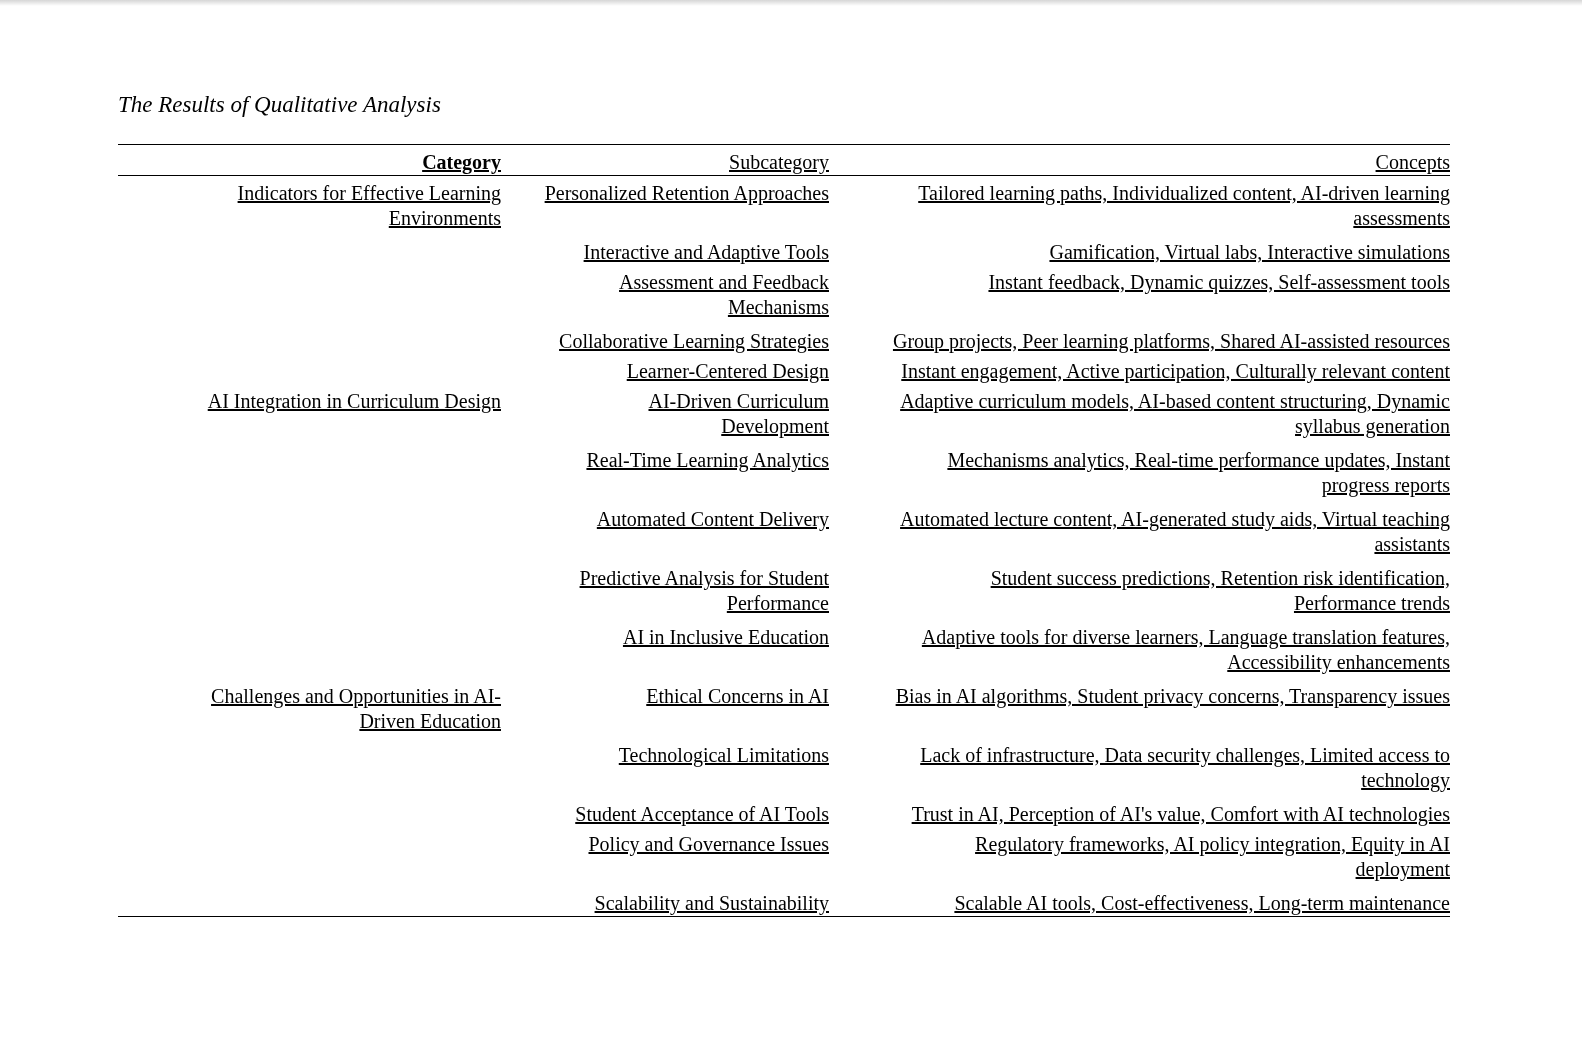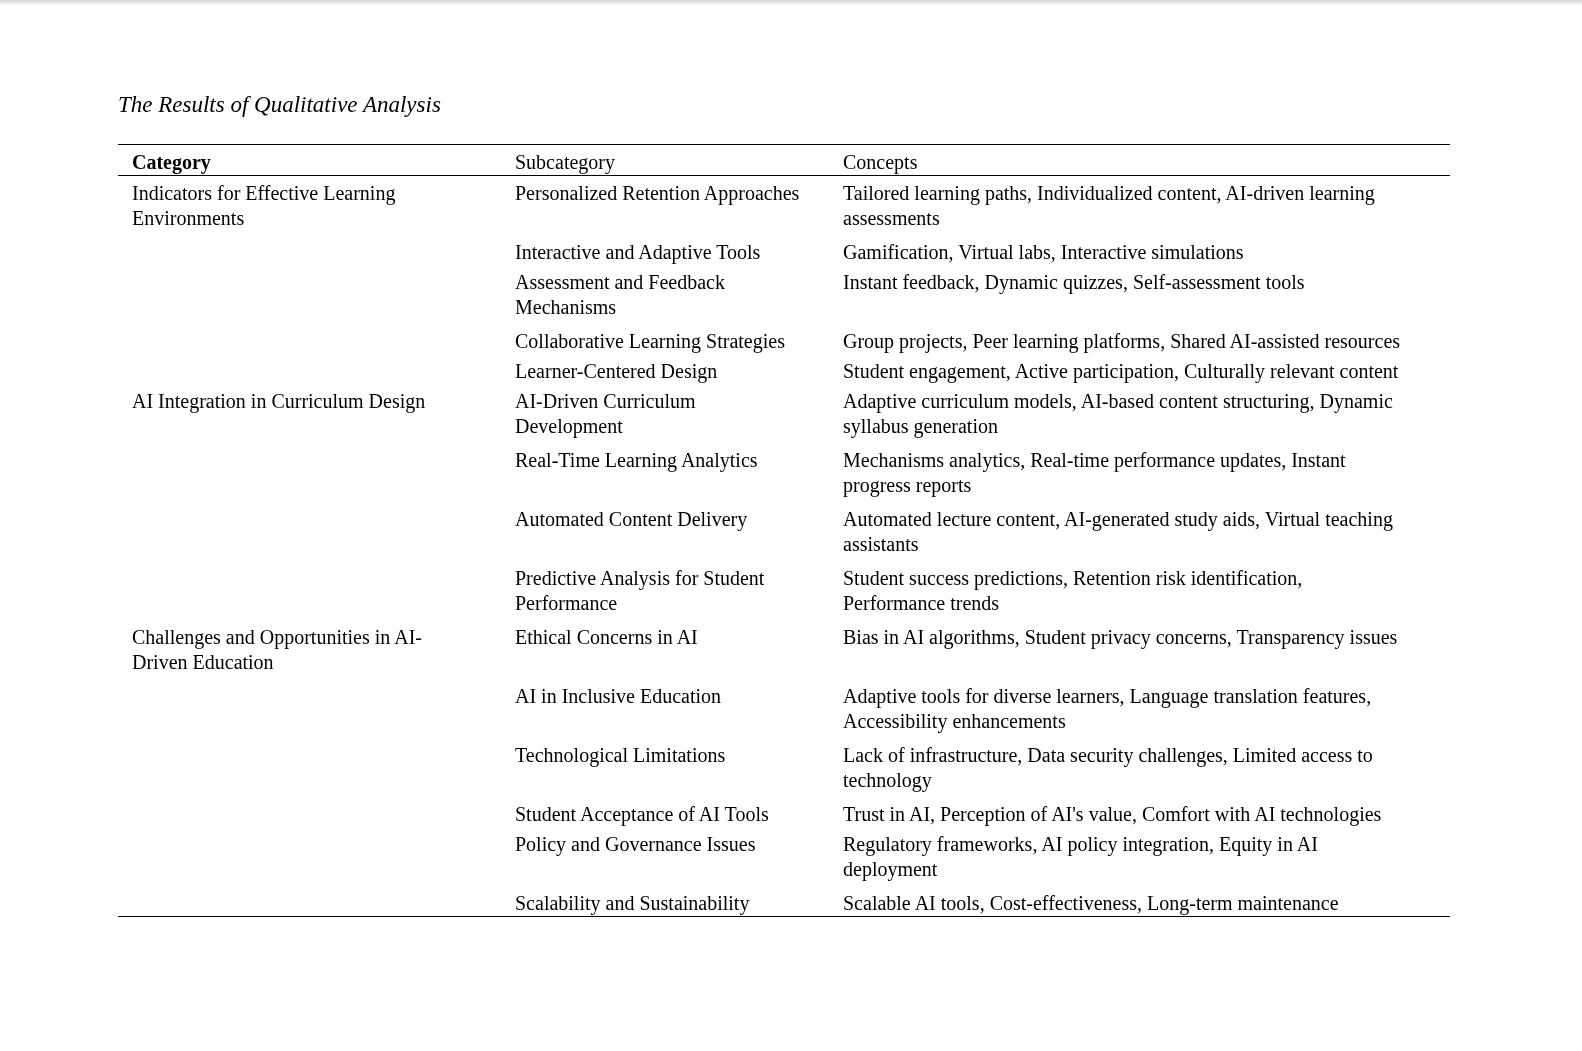--- a/index.html
+++ b/index.html
@@ -47,24 +47,25 @@
   col.c2 { width: 328px; }
   col.c3 { width: 621px; }
   thead tr {
     border-top: 1.5px solid #000;
     border-bottom: 1.5px solid #000;
   }
   tbody tr:last-child {
     border-bottom: 1.5px solid #000;
   }
   th, td {
-    text-align: left;
+    text-align: right;
     vertical-align: top;
     padding: 0 0 4px 14px;
     line-height: 25px;
+    text-decoration: underline;
   }
   th {
     font-weight: normal;
     padding-top: 5px;
     padding-bottom: 0px;
     height: 25px;
   }
   th.bold { font-weight: bold; }
   td {
     padding-top: 5px;
@@ -138,21 +139,21 @@
           <td>
             <span class="line">Group projects, Peer learning platforms, Shared AI-assisted resources</span>
           </td>
         </tr>
         <tr>
           <td></td>
           <td>
             <span class="line">Learner-Centered Design</span>
           </td>
           <td>
-            <span class="line">Student engagement, Active participation, Culturally relevant content</span>
+            <span class="line">Instant engagement, Active participation, Culturally relevant content</span>
           </td>
         </tr>
         <tr class="r-gap">
           <td>
             <span class="line">AI Integration in Curriculum Design</span>
           </td>
           <td>
             <span class="line">AI-Driven Curriculum</span>
             <span class="line">Development</span>
           </td>
@@ -186,39 +187,39 @@
           <td>
             <span class="line">Predictive Analysis for Student</span>
             <span class="line">Performance</span>
           </td>
           <td>
             <span class="line">Student success predictions, Retention risk identification,</span>
             <span class="line">Performance trends</span>
           </td>
         </tr>
         <tr class="r-gap">
+          <td></td>
+          <td>
+            <span class="line">AI in Inclusive Education</span>
+          </td>
+          <td>
+            <span class="line">Adaptive tools for diverse learners, Language translation features,</span>
+            <span class="line">Accessibility enhancements</span>
+          </td>
+        </tr>
+        <tr class="r-gap">
           <td>
             <span class="line">Challenges and Opportunities in AI-</span>
             <span class="line">Driven Education</span>
           </td>
           <td>
             <span class="line">Ethical Concerns in AI</span>
           </td>
           <td>
             <span class="line">Bias in AI algorithms, Student privacy concerns, Transparency issues</span>
-          </td>
-        </tr>
-        <tr class="r-gap">
-          <td></td>
-          <td>
-            <span class="line">AI in Inclusive Education</span>
-          </td>
-          <td>
-            <span class="line">Adaptive tools for diverse learners, Language translation features,</span>
-            <span class="line">Accessibility enhancements</span>
           </td>
         </tr>
         <tr class="r-gap">
           <td></td>
           <td>
             <span class="line">Technological Limitations</span>
           </td>
           <td>
             <span class="line">Lack of infrastructure, Data security challenges, Limited access to</span>
             <span class="line">technology</span>

